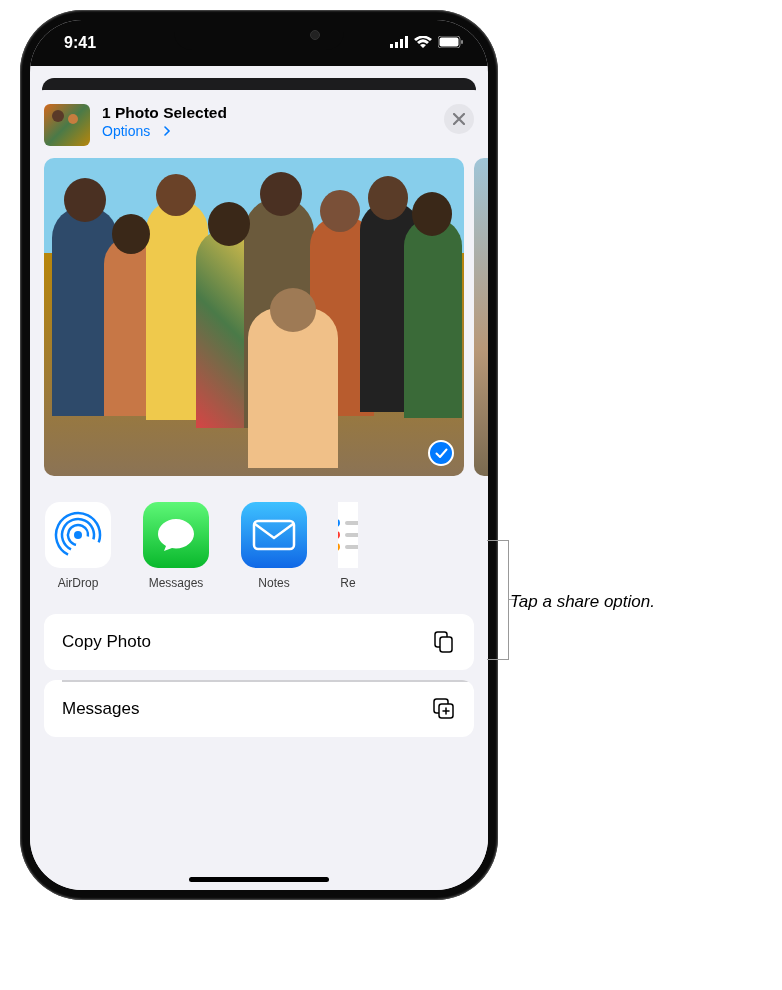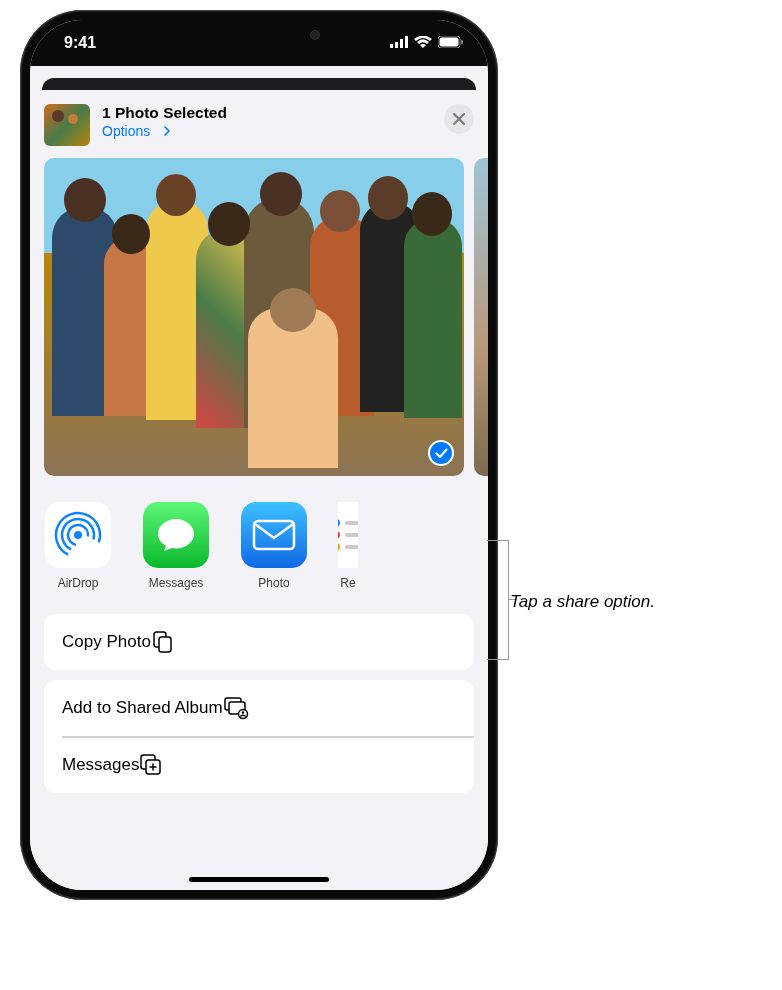--- a/index.html
+++ b/index.html
@@ -231,20 +231,21 @@
     }
 
     .action-list {
       margin: 10px 14px 0;
       background: #fff;
       border-radius: 12px;
       overflow: hidden;
     }
     .action-row {
       display: flex;
+      justify-content: space-between;
       align-items: center;
       padding: 16px 18px;
       font-size: 17px;
       color: #000;
     }
     .action-list + .action-list { margin-top: 10px; }
     .divider {
       height: 0.5px;
       background: #d0d0d4;
       margin-left: 18px;
@@ -403,21 +404,21 @@
           </div>
           <div class="app-label">Messages</div>
         </div>
         <div class="app-item">
           <div class="app-icon" style="background:linear-gradient(180deg,#3ec1ff,#1068e6)">
             <svg width="46" height="34" viewBox="0 0 46 34">
                 <rect x="3" y="3" width="40" height="28" rx="4" fill="none" stroke="#fff" stroke-width="2.5"></rect>
                 <path d="M4 6 L23 20 L42 6" fill="none" stroke="#fff" stroke-width="2.5" stroke-linecap="round"></path>
               </svg>
           </div>
-          <div class="app-label">Photo</div>
+          <div class="app-label">Notes</div>
         </div>
         <div class="app-item" style="width:20px;overflow:hidden">
           <div class="app-icon" style="background:#fff">
             <svg width="50" height="50" viewBox="0 0 50 50">
                 <circle cx="13" cy="13" r="4" fill="#0a84ff"></circle>
                 <circle cx="13" cy="25" r="4" fill="#ff3b30"></circle>
                 <circle cx="13" cy="37" r="4" fill="#ff9500"></circle>
                 <rect x="22" y="11" width="20" height="4" rx="2" fill="#ccc"></rect>
                 <rect x="22" y="23" width="20" height="4" rx="2" fill="#ccc"></rect>
                 <rect x="22" y="35" width="20" height="4" rx="2" fill="#ccc"></rect>
@@ -433,32 +434,20 @@
           <span class="action-icon">
             <svg width="24" height="24" viewBox="0 0 24 24">
                 <rect x="3" y="2" width="12" height="15" rx="2.5" fill="none" stroke="#000" stroke-width="1.5"></rect>
                 <rect x="8" y="7" width="12" height="15" rx="2.5" fill="#fff" stroke="#000" stroke-width="1.5"></rect>
               </svg>
           </span>
         </div>
       </div>
 
       <div class="action-list">
-        <div class="action-row">
-          <span>Add to Shared Album</span>
-          <span class="action-icon">
-            <svg width="26" height="24" viewBox="0 0 26 24">
-                <rect x="2" y="2" width="16" height="12" rx="2" fill="none" stroke="#000" stroke-width="1.5"></rect>
-                <rect x="6" y="6" width="16" height="12" rx="2" fill="#fff" stroke="#000" stroke-width="1.5"></rect>
-                <circle cx="20" cy="18" r="4.5" fill="#fff" stroke="#000" stroke-width="1.4"></circle>
-                <circle cx="20" cy="16.5" r="1.3" fill="#000"></circle>
-                <path d="M17.2 20.5 Q20 18 22.8 20.5" fill="none" stroke="#000" stroke-width="1.3"></path>
-              </svg>
-          </span>
-        </div>
         <div class="divider"></div>
         <div class="divider"></div>
         <div class="action-row">
           <span>Messages</span>
           <span class="action-icon">
             <svg width="24" height="24" viewBox="0 0 24 24">
                 <rect x="2" y="2" width="14" height="14" rx="2.5" fill="none" stroke="#000" stroke-width="1.5"></rect>
                 <rect x="7" y="7" width="14" height="14" rx="2.5" fill="#fff" stroke="#000" stroke-width="1.5"></rect>
                 <path d="M14 11 V17 M11 14 H17" stroke="#000" stroke-width="1.5" stroke-linecap="round"></path>
               </svg>

